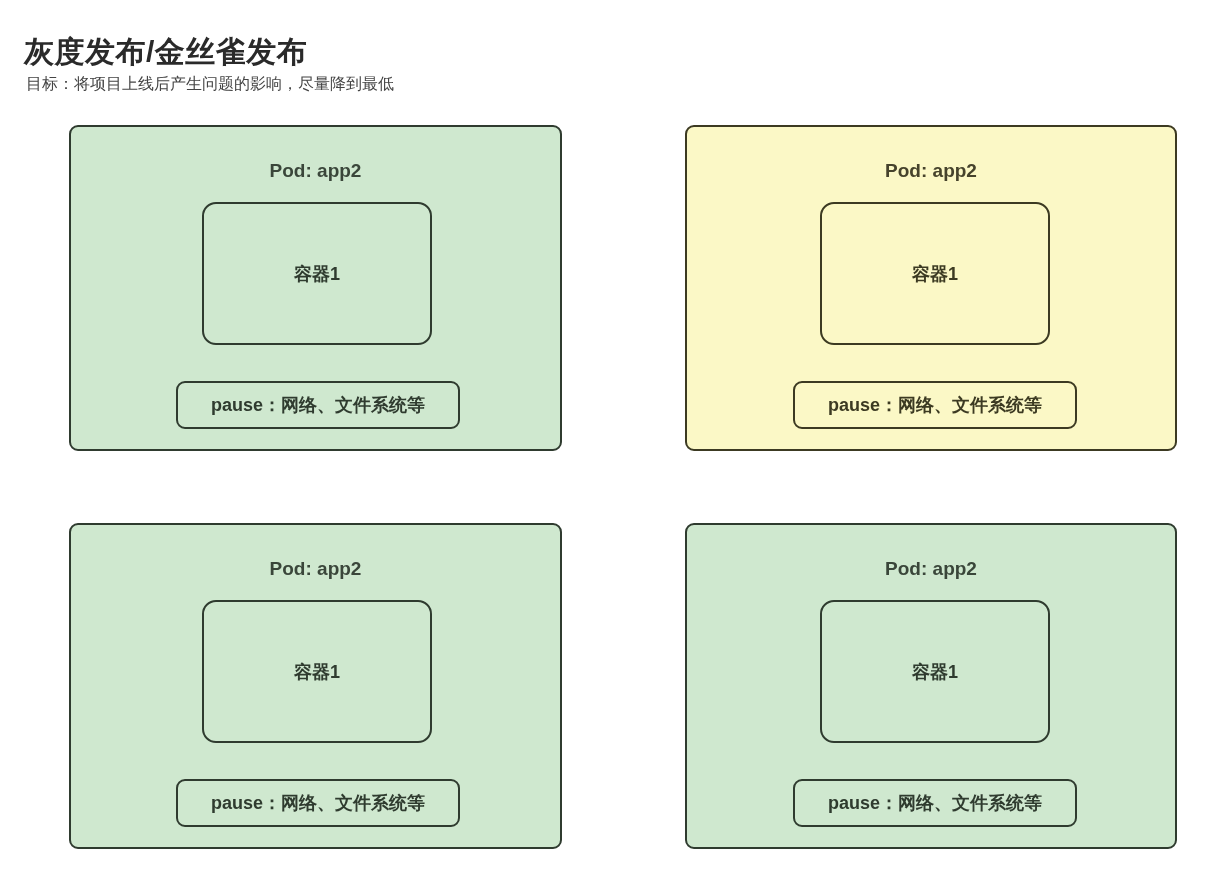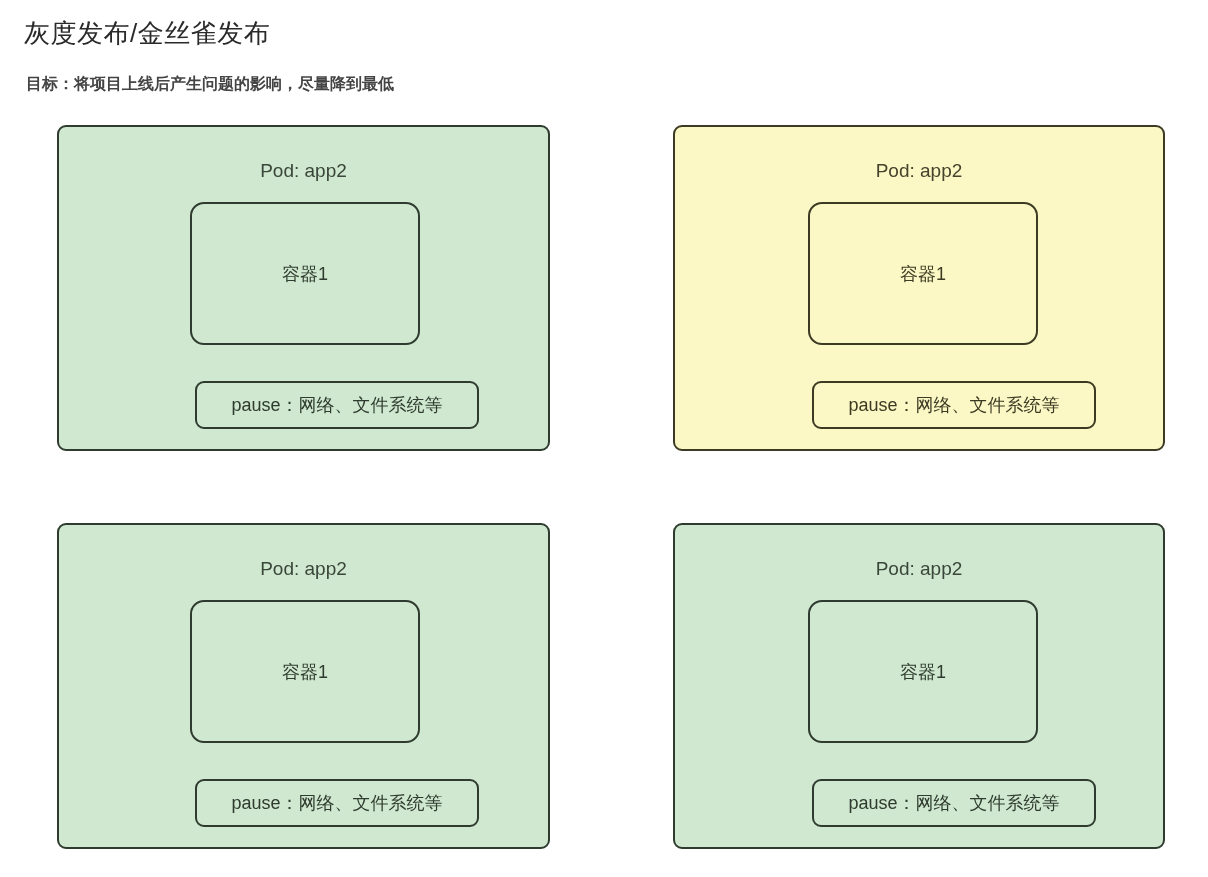--- a/index.html
+++ b/index.html
@@ -11,44 +11,45 @@
     width: 1208px;
     height: 877px;
     position: relative;
     font-family: "Liberation Sans", "DejaVu Sans", sans-serif;
     overflow: hidden;
   }
 
   #page-title {
     position: absolute;
     left: 24px;
-    top: 16px;
-    font-size: 26px;
-    font-weight: normal;
+    top: 32px;
+    font-size: 30px;
+    font-weight: bold;
     color: #2a2a2a;
     letter-spacing: 0.5px;
     white-space: nowrap;
   }
 
   #page-subtitle {
     position: absolute;
     left: 26px;
     top: 74px;
     font-size: 16px;
-    font-weight: bold;
+    font-weight: normal;
     color: #444444;
     white-space: nowrap;
   }
 
   .pod-grid {
     position: absolute;
-    left: 0;
+    left: 12px;
     top: 0;
     width: 1088px;
     height: 877px;
+    font-weight: bold;
   }
 
   .pod {
     position: absolute;
     box-sizing: border-box;
     border: 2.5px solid #2f3b2f;
     border-radius: 9px;
   }
 
   .pod.green {
@@ -103,21 +104,20 @@
 
   .pause-box {
     position: absolute;
     box-sizing: border-box;
     border: 2.5px solid #2f3b2f;
     border-radius: 9px;
     background: transparent;
     display: flex;
     align-items: center;
     justify-content: center;
-    margin-left: 31px;
   }
 
   .pod.yellow .pause-box {
     border-color: #3c3a22;
   }
 
   .pause-label {
     font-size: 18px;
     color: #2f3b2f;
     white-space: nowrap;

